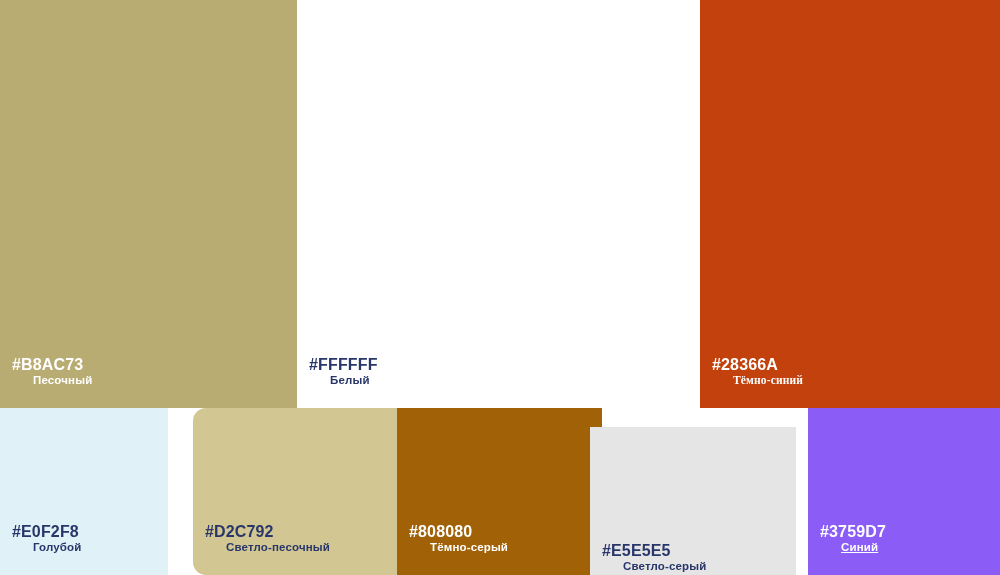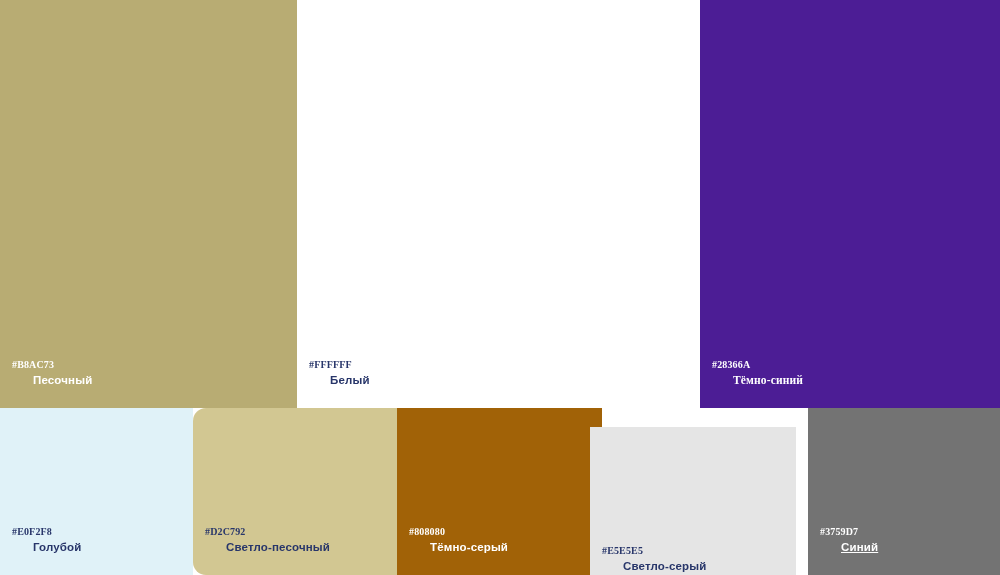--- a/index.html
+++ b/index.html
@@ -30,45 +30,44 @@
   .swatch-caption {
     position: absolute;
     left: 12px;
     bottom: 20px;
     line-height: 15.5px;
     user-select: none;
   }
 
   .swatch-hex {
     display: block;
-    font-size: 10px;
+    font-size: 16px;
     font-weight: bold;
     letter-spacing: 0.15px;
     white-space: nowrap;
-    font-family: Liberation Serif, serif;
   }
 
   .swatch-label {
     display: block;
     font-size: 11.5px;
     font-weight: bold;
     letter-spacing: 0.15px;
     white-space: nowrap;
     padding-left: 21px;
   }
 
   
   .row-top { top: 0; height: 408px; }
   .col-sand      { left: 0px;   width: 297px; }
   .col-white     { left: 297px; width: 337px; }
   .col-darkblue  { left: 700px; width: 300px; }
 
   
   .row-bottom { top: 408px; height: 167px; }
-  .col-lightblue  { left: 0px;   width: 193px; }
+  .col-lightblue  { left: 0px;   width: 168px; }
   .col-lightsand  { left: 193px; width: 220px; border-radius: 13px; }
   .col-darkgray   { left: 397px; width: 205px; }
   .col-lightgray  { left: 590px; width: 206px; margin-top: 19px; }
   .col-blue       { left: 808px; width: 192px; }
 </style>
 </head>
 <body>
 
 <div id="palette-board">
 
@@ -79,21 +78,21 @@
     </div>
   </div>
 
   <div class="swatch row-top col-white" style="background-color: rgb(255, 255, 255);">
     <div class="swatch-caption">
       <span class="swatch-hex" style="color: rgb(40, 54, 106);">#FFFFFF</span>
       <span class="swatch-label" style="color: rgb(40, 54, 106);">Белый</span>
     </div>
   </div>
 
-  <div class="swatch row-top col-darkblue" style="background-color: #4c1d95;">
+  <div class="swatch row-top col-darkblue" style="background-color: #c2410c;">
     <div class="swatch-caption">
       <span class="swatch-hex" style="color: rgb(255, 255, 255);">#28366A</span>
       <span class="swatch-label" style="color: rgb(255, 255, 255); font-family: Liberation Serif, serif;">Тёмно-синий</span>
     </div>
   </div>
 
   <div class="swatch row-bottom col-lightblue" style="background-color: rgb(224, 242, 248);">
     <div class="swatch-caption">
       <span class="swatch-hex" style="color: rgb(40, 54, 106);">#E0F2F8</span>
       <span class="swatch-label" style="color: rgb(40, 54, 106);">Голубой</span>
@@ -114,20 +113,20 @@
     </div>
   </div>
 
   <div class="swatch row-bottom col-lightgray" style="background-color: rgb(229, 229, 229);">
     <div class="swatch-caption">
       <span class="swatch-hex" style="color: rgb(40, 54, 106);">#E5E5E5</span>
       <span class="swatch-label" style="color: rgb(40, 54, 106);">Светло-серый</span>
     </div>
   </div>
 
-  <div class="swatch row-bottom col-blue" style="background-color: #737373;">
+  <div class="swatch row-bottom col-blue" style="background-color: #8b5cf6;">
     <div class="swatch-caption">
       <span class="swatch-hex" style="color: rgb(255, 255, 255);">#3759D7</span>
       <span class="swatch-label" style="color: rgb(255, 255, 255); text-decoration: underline;">Синий</span>
     </div>
   </div>
 
 </div>
 
 </body></html>

